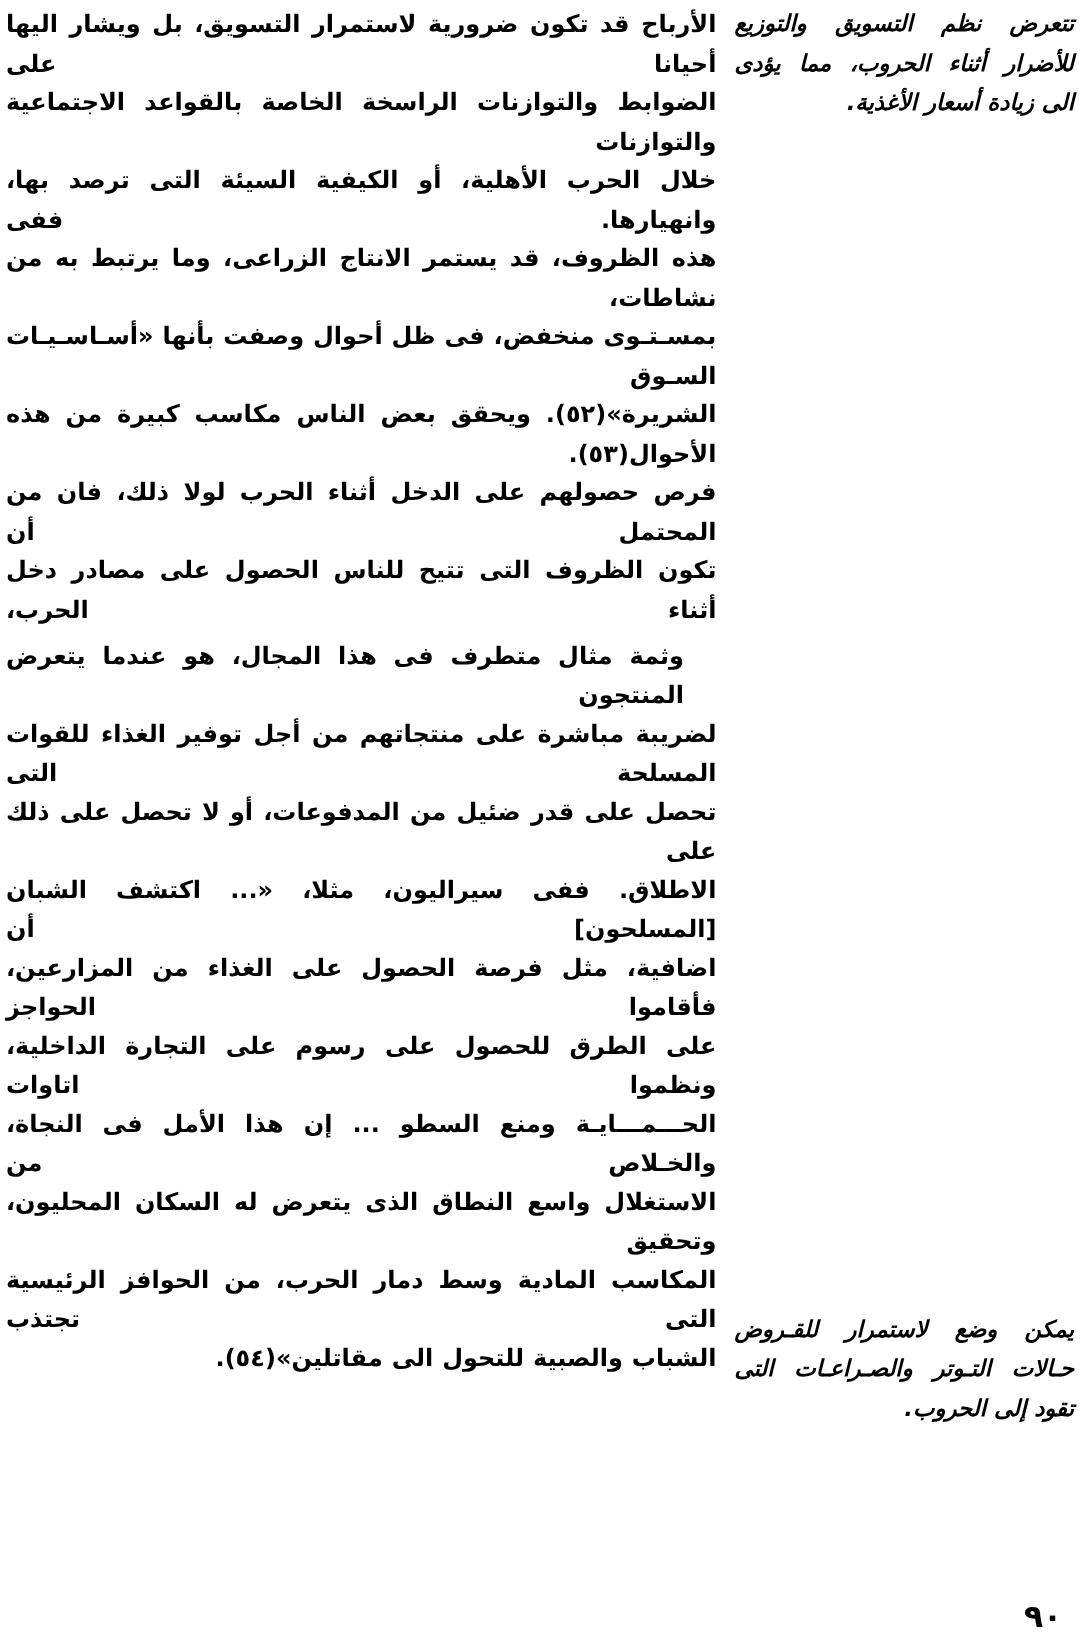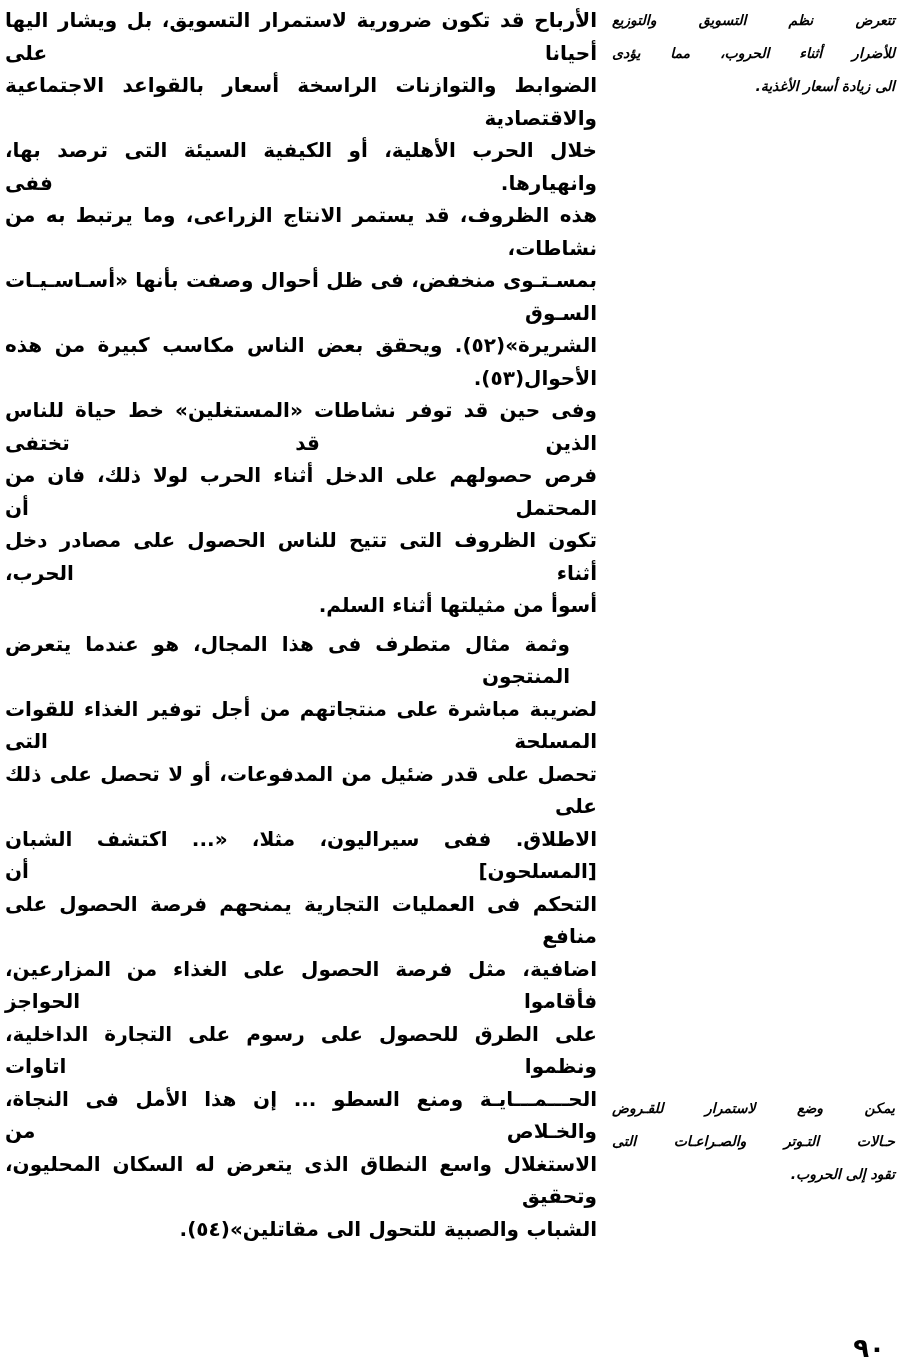--- a/index.html
+++ b/index.html
@@ -31,21 +31,21 @@
   .para .line.indent{padding-right:27px;}
   .para .line.last{text-align-last:right;}
   .para.gap{margin-top:6px;}
   
   .note{
     position:absolute;
     right:5px;
     width:283px;
   }
   .note .line{
-    font-size:14px;
+    font-size:19px;
     font-weight:700;
     font-style:italic;
     line-height:33px;
     text-align:justify;
     text-align-last:justify;
   }
   .note .line.last{text-align-last:right;}
   .note1{top:4px;}
   .note2{top:1092px;}
   
@@ -73,44 +73,42 @@
   <aside class="note note2">
       <div class="line">يمكن وضع لاستمرار للقـروض</div>
       <div class="line">حـالات التـوتر والصـراعـات التى</div>
       <div class="line last">تقود إلى الحروب.</div>
     </aside>
 
   <div class="main-col">
 
     <section class="para">
         <div class="line">الأرباح قد تكون ضرورية لاستمرار التسويق، بل ويشار اليها أحيانا على</div>
-        <div class="line">الضوابط والتوازنات الراسخة أسعار بالقواعد الاجتماعية والاقتصادية</div>
+        <div class="line">الضوابط والتوازنات الراسخة الخاصة بالقواعد الاجتماعية والتوازنات</div>
         <div class="line">خلال الحرب الأهلية، أو الكيفية السيئة التى ترصد بها، وانهيارها. ففى</div>
         <div class="line">هذه الظروف، قد يستمر الانتاج الزراعى، وما يرتبط به من نشاطات،</div>
         <div class="line">بمسـتـوى منخفض، فى ظل أحوال وصفت بأنها «أسـاسـيـات السـوق</div>
         <div class="line last">الشريرة»(٥٢). ويحقق بعض الناس مكاسب كبيرة من هذه الأحوال(٥٣).</div>
       </section>
 
     <section class="para">
-        <div class="line">وفى حين قد توفر نشاطات «المستغلين» خط حياة للناس الذين قد تختفى</div>
         <div class="line">فرص حصولهم على الدخل أثناء الحرب لولا ذلك، فان من المحتمل أن</div>
         <div class="line">تكون الظروف التى تتيح للناس الحصول على مصادر دخل أثناء الحرب،</div>
-        <div class="line last">أسوأ من مثيلتها أثناء السلم.</div>
       </section>
 
     <section class="para gap">
         <div class="line indent">وثمة مثال متطرف فى هذا المجال، هو عندما يتعرض المنتجون</div>
         <div class="line">لضريبة مباشرة على منتجاتهم من أجل توفير الغذاء للقوات المسلحة التى</div>
         <div class="line">تحصل على قدر ضئيل من المدفوعات، أو لا تحصل على ذلك على</div>
         <div class="line">الاطلاق. ففى سيراليون، مثلا، «... اكتشف الشبان [المسلحون] أن</div>
-        <div class="line">التحكم فى العمليات التجارية يمنحهم فرصة الحصول على منافع</div>
         <div class="line">اضافية، مثل فرصة الحصول على الغذاء من المزارعين، فأقاموا الحواجز</div>
         <div class="line">على الطرق للحصول على رسوم على التجارة الداخلية، ونظموا اتاوات</div>
         <div class="line">الحـــمـــايـة ومنع السطو ... إن هذا الأمل فى النجاة، والخـلاص من</div>
         <div class="line">الاستغلال واسع النطاق الذى يتعرض له السكان المحليون، وتحقيق</div>
+        <div class="line">المكاسب المادية وسط دمار الحرب، من الحوافز الرئيسية التى تجتذب</div>
         <div class="line last">الشباب والصبية للتحول الى مقاتلين»(٥٤).</div>
       </section>
 
   </div>
 
   <div class="page-number">٩٠</div>
 
 </div>
 
 </body></html>

